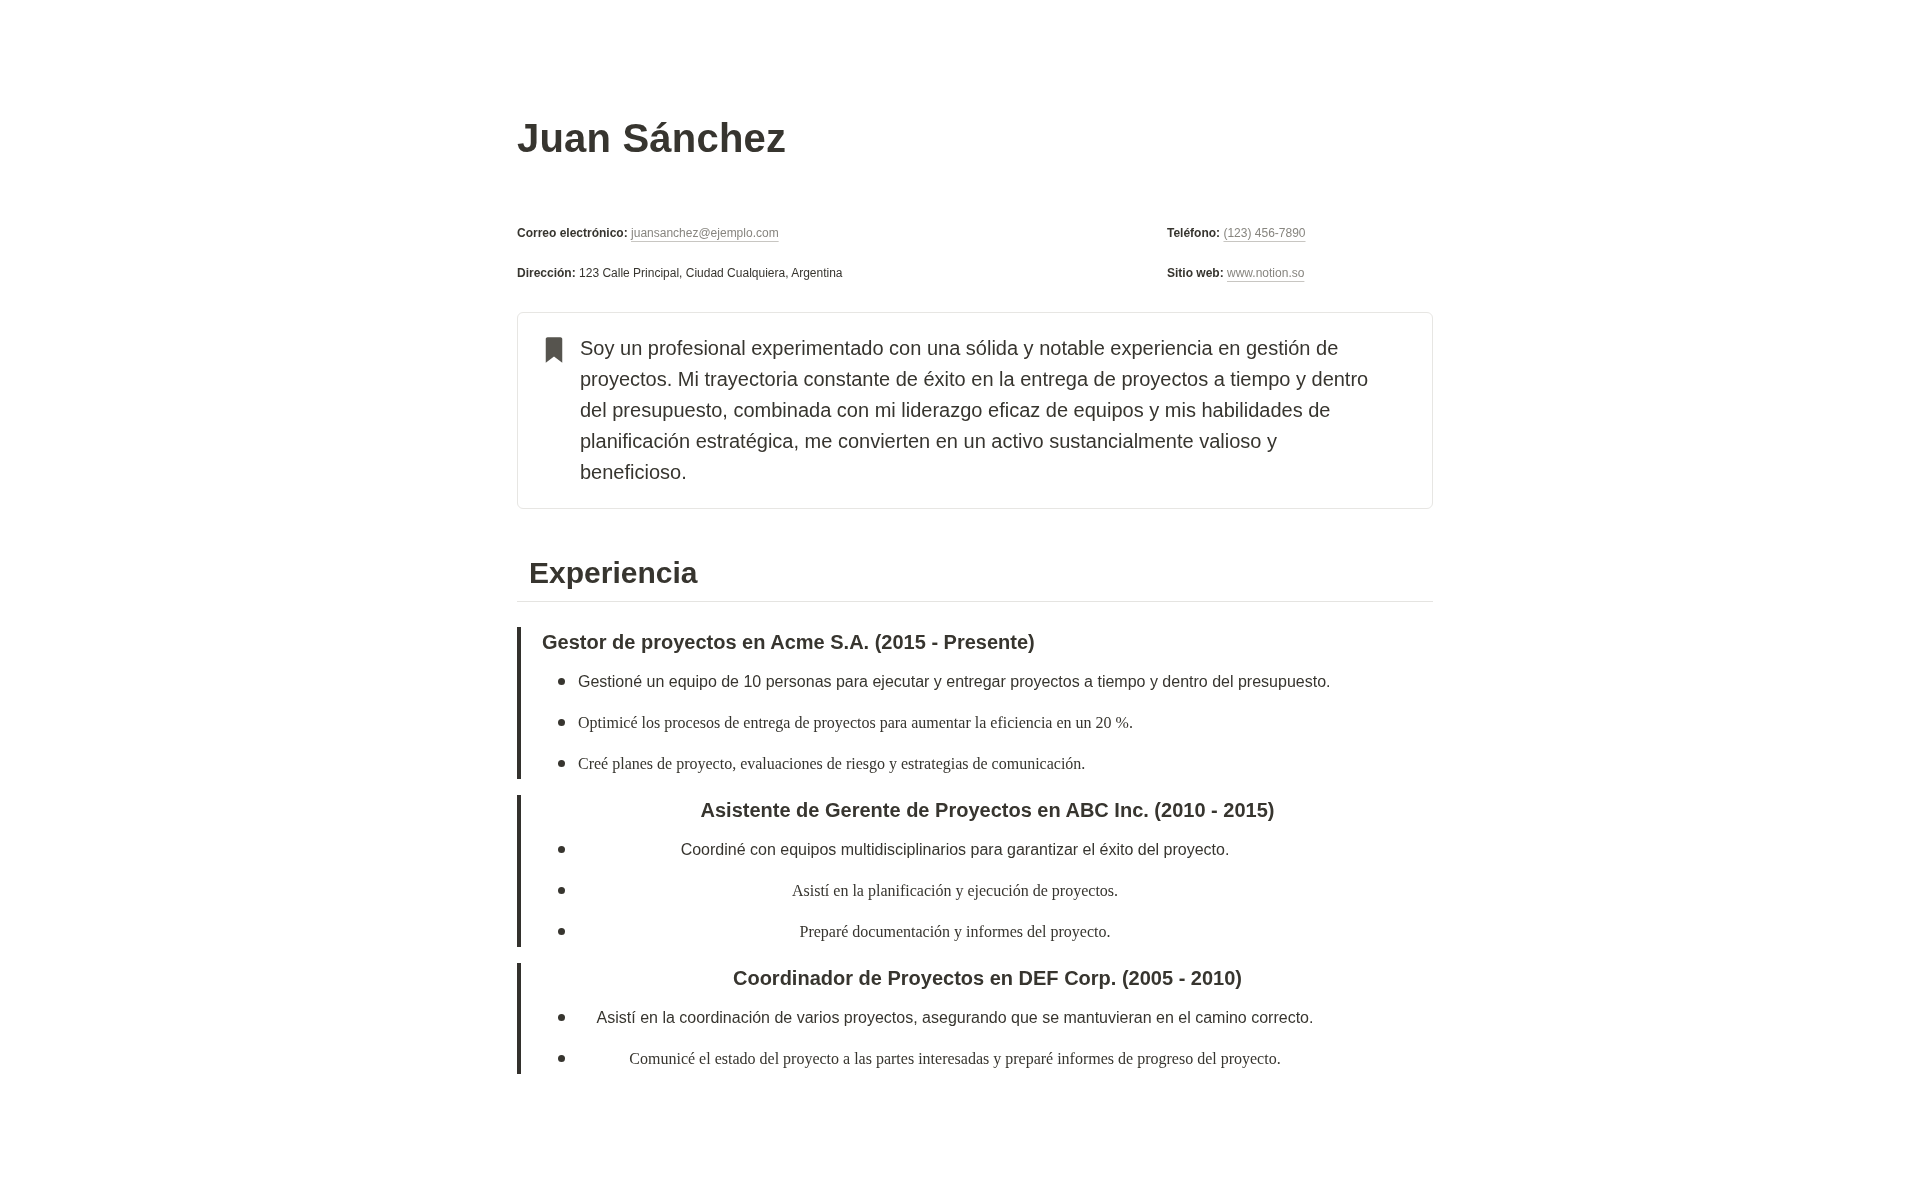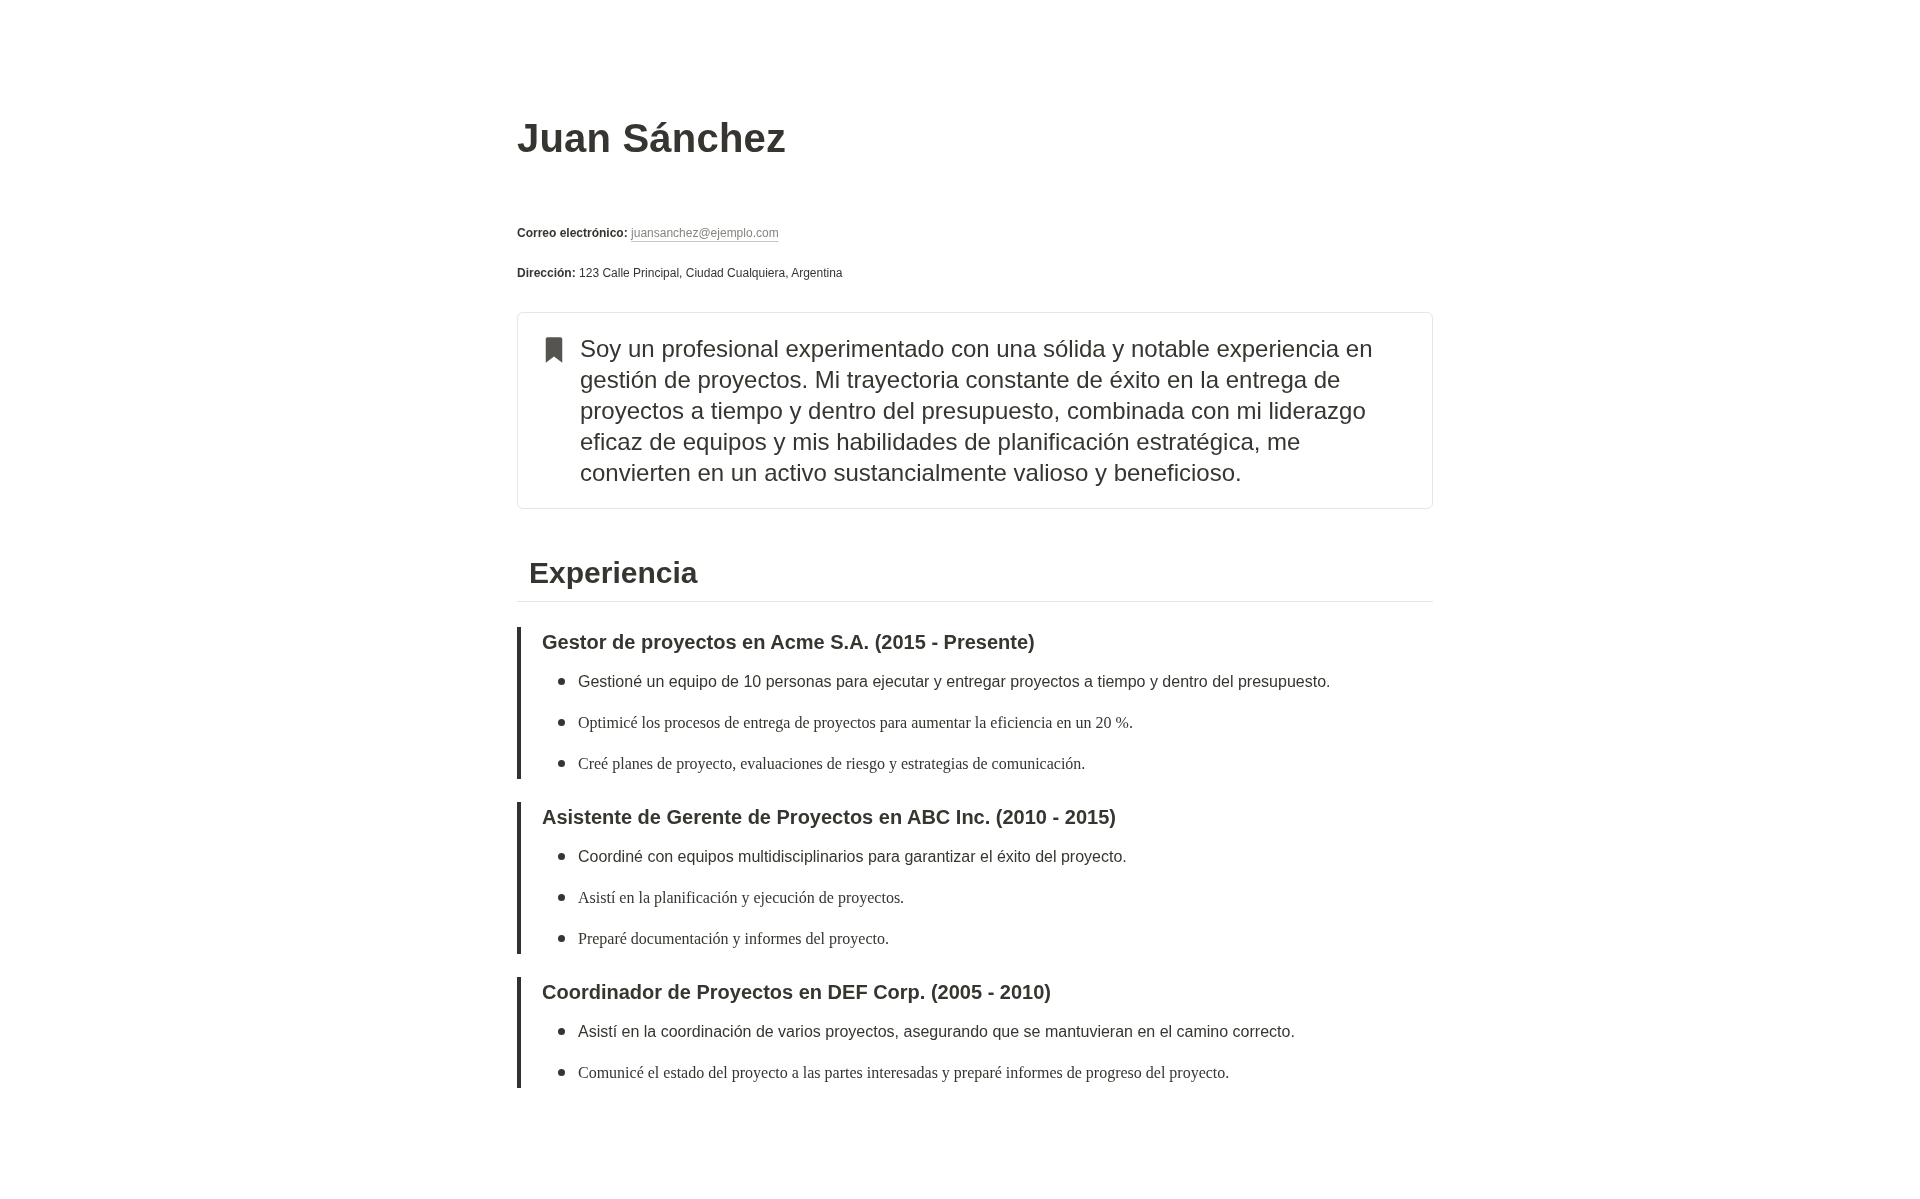--- a/index.html
+++ b/index.html
@@ -46,41 +46,41 @@
     border: 1px solid #e7e6e3;
     border-radius: 6px;
     padding: 20px 25px;
     display: flex;
     align-items: flex-start;
     background: #ffffff;
   }
   .callout-icon { flex: none; width: 22px; height: 28px; margin-top: 3px; }
   .callout-text {
     margin-left: 15px;
-    font-size: 24px;
+    font-size: 20px;
     line-height: 31px;
     max-width: 800px;
   }
   .section-heading {
     font-size: 30px;
     line-height: 38px;
     font-weight: 700;
     margin: 45px 0 0 12px;
   }
   .divider {
     height: 1px;
     background: #e5e4e1;
     margin-top: 9px;
   }
   .jobs { margin-top: 25px; }
   .job {
     border-left: 4px solid #33312d;
     padding-left: 21px;
   }
-  .job + .job { margin-top: 23px; }
+  .job + .job { margin-top: 16px; text-align: center; }
   .job-title {
     font-size: 20px;
     line-height: 31px;
     font-weight: 700;
   }
   .job ul {
     list-style: none;
     margin: 8px 0 0 0;
     padding: 0;
   }
@@ -112,20 +112,30 @@
 
   <div class="contact">
     <div class="contact-col-left">
       <div class="contact-row">
         <span class="label">Correo electrónico:</span>
         <a class="link">juansanchez@ejemplo.com</a>
       </div>
       <div class="contact-row">
         <span class="label">Dirección:</span>
         <span>123 Calle Principal, Ciudad Cualquiera, Argentina</span>
+      </div>
+    </div>
+    <div class="contact-col-right">
+      <div class="contact-row">
+        <span class="label">Teléfono:</span>
+        <a class="link">(123) 456-7890</a>
+      </div>
+      <div class="contact-row">
+        <span class="label">Sitio web:</span>
+        <a class="link">www.notion.so</a>
       </div>
     </div>
   </div>
 
   <div class="callout">
     <span class="callout-icon">
       <svg viewBox="0 0 24 30" width="22" height="28" aria-hidden="true">
         <path d="M3 3 C3 1.9 3.9 1 5 1 h14 c1.1 0 2 0.9 2 2 v26 l-9 -7 -9 7 Z" fill="#56544e"></path>
       </svg>
     </span>

